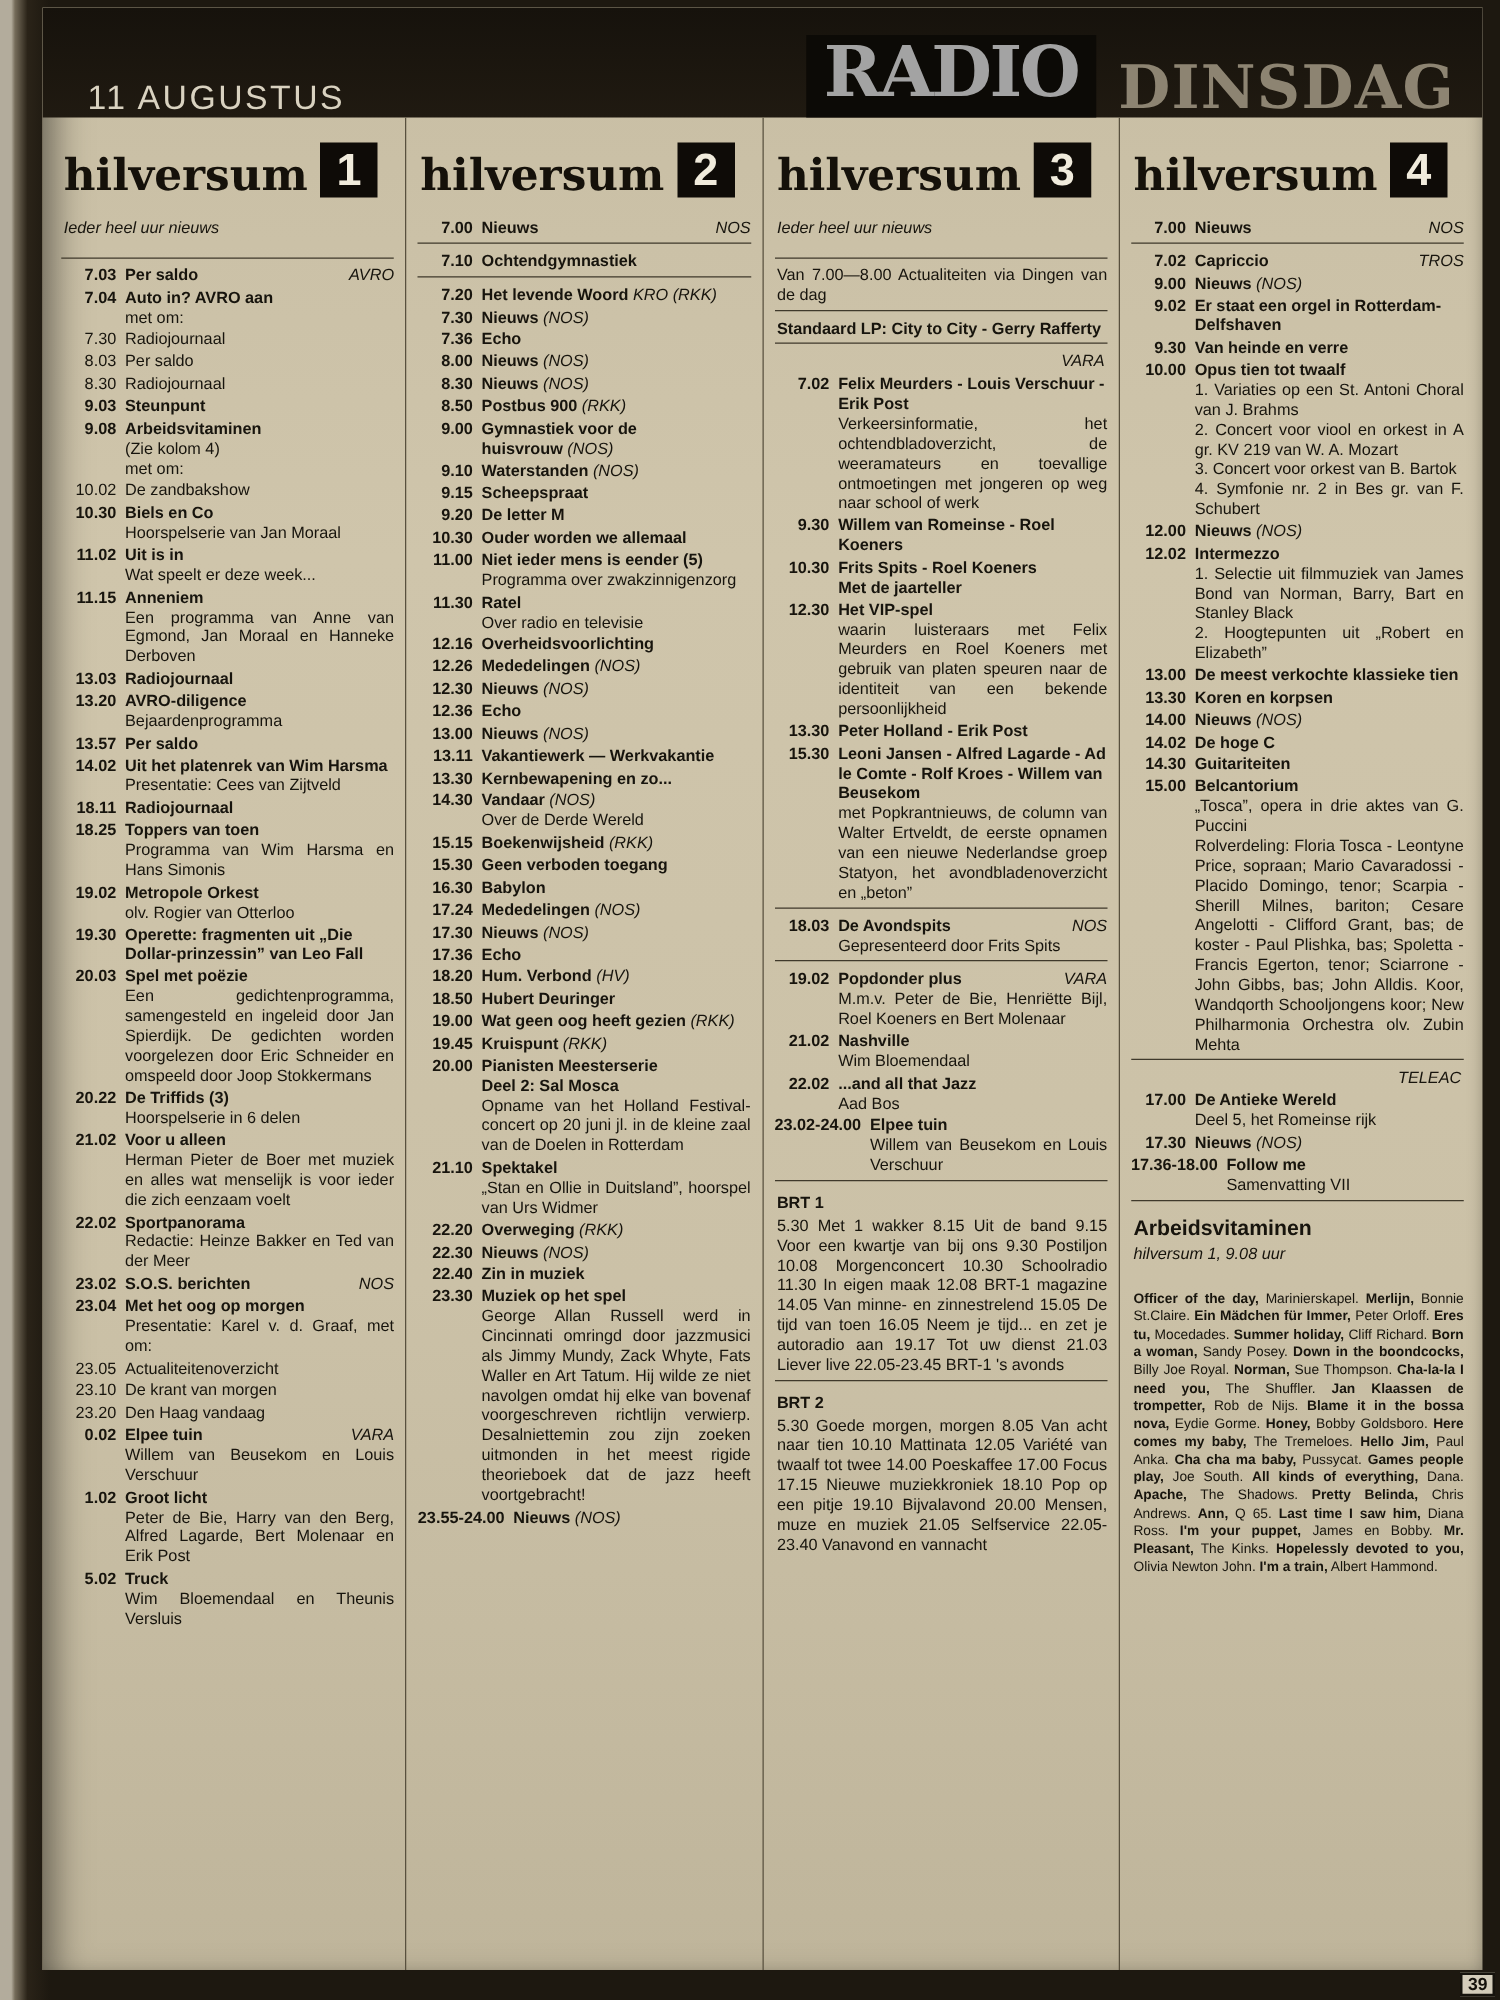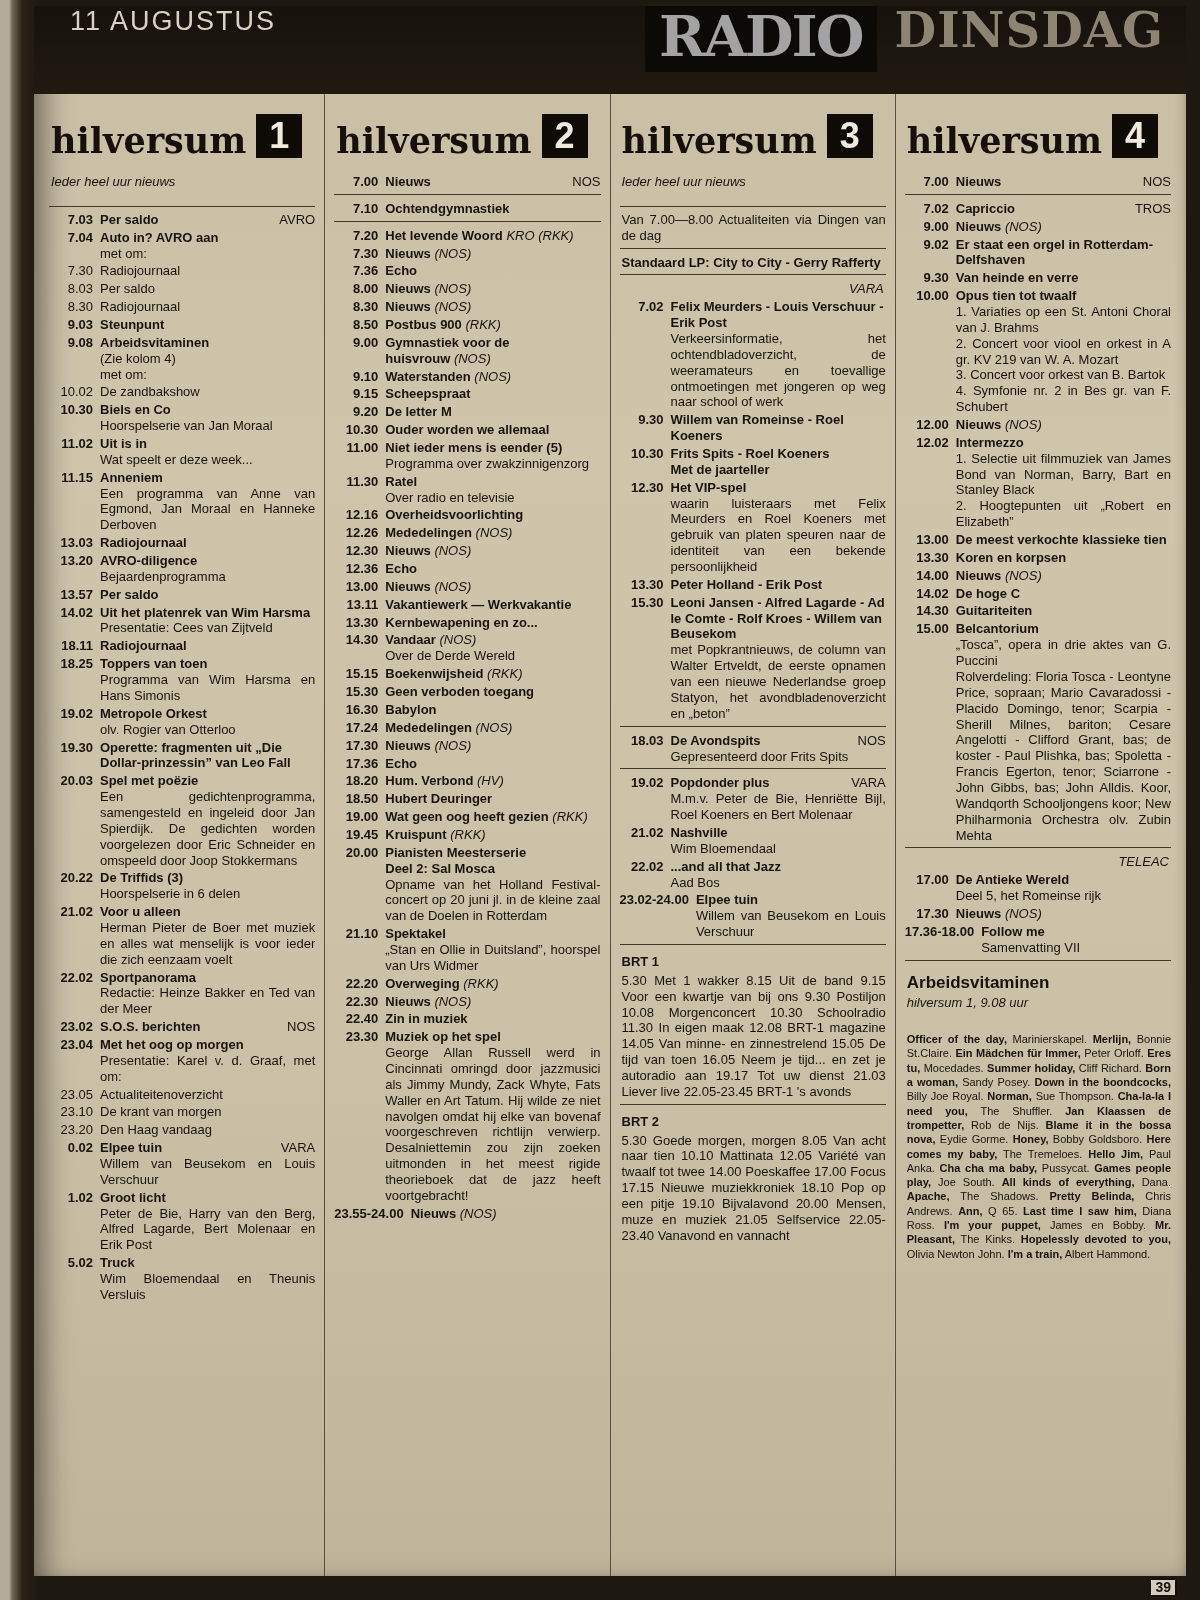--- a/index.html
+++ b/index.html
@@ -16,21 +16,21 @@
   }
   .page{
     position:absolute;left:34px;top:6px;width:1152px;height:1570px;
     background:linear-gradient(180deg,#c8bea4 0%,#cfc5ab 28%,#cbc1a7 65%,#bfb59b 100%);
     box-shadow:inset 22px 0 30px -14px rgba(0,0,0,.5), inset -6px 0 14px -8px rgba(0,0,0,.35);
     overflow:hidden;
   }
   
   .topbar{
     height:88px;background:linear-gradient(180deg,#16120c,#201a11);
-    display:flex;align-items:flex-start;padding:0 22px 0 36px;box-sizing:border-box;
+    display:flex;align-items:flex-end;padding:0 22px 0 36px;box-sizing:border-box;
   }
   .date{font-size:27px;letter-spacing:2px;color:#d9d2c0;font-weight:normal;}
   .radio{
     margin-left:auto;
     font-family:"DejaVu Serif", serif;font-weight:bold;font-size:56px;line-height:1;
     letter-spacing:-2px;color:#a3a3a3;background:#0c0a06;padding:2px 14px 8px 14px;
   }
   .day{
     font-family:"DejaVu Serif", serif;font-weight:bold;font-size:48px;line-height:1;
     color:#8d8472;margin-left:18px;letter-spacing:1px;
@@ -57,30 +57,30 @@
   .section{font-weight:bold;margin:9px 0 3px 2px;}
   .section.big{font-size:17px;margin:12px 0 2px 2px;}
   .tagline{text-align:right;font-style:italic;margin:1px 2px 2px 0;}
   .textblock{text-align:justify;margin:0 0 4px 2px;}
   .textblock.bold{font-weight:bold;}
   .prog{display:flex;margin:0 0 2px 0;}
   .ptime{font-weight:bold;min-width:44px;text-align:right;white-space:nowrap;flex:none;}
   .pbody{flex:1 1 auto;margin-left:7px;min-width:0;}
   .ptitle{font-weight:bold;}
   .prog.sub .ptime,.prog.sub .ptitle{font-weight:normal;}
-  .rtag{float:right;font-weight:normal;margin-left:6px;}
+  .rtag{float:right;font-style:italic;font-weight:normal;margin-left:6px;}
   .itag{font-style:italic;font-weight:normal;}
   .descit{}
   .psub{font-weight:bold;}
   .pdesc{font-weight:normal;text-align:justify;white-space:pre-line;}
   .songs{font-size:11px;line-height:1.3;text-align:justify;margin:3px 0 0 2px;color:#17140d;}
   .songs b{font-weight:bold;}
   
   .pagenum{
-    position:absolute;right:23px;bottom:3px;
+    position:absolute;right:4px;bottom:3px;
     background:#d3ccba;color:#14110b;border:2px solid #15120c;
     font-weight:bold;font-size:14px;line-height:1.1;padding:0 4px;
   }
 </style>
 </head>
 <body>
 
 <div class="photo">
   <div class="page">
     <div class="topbar">

